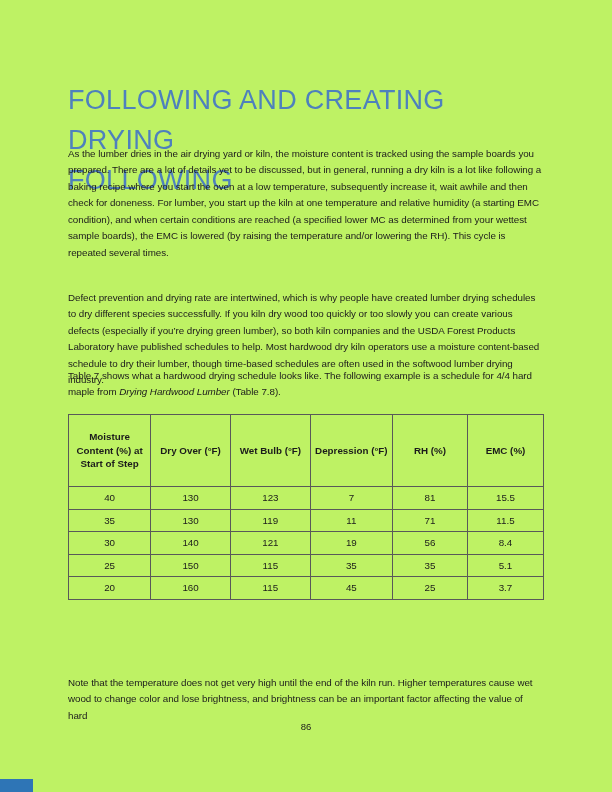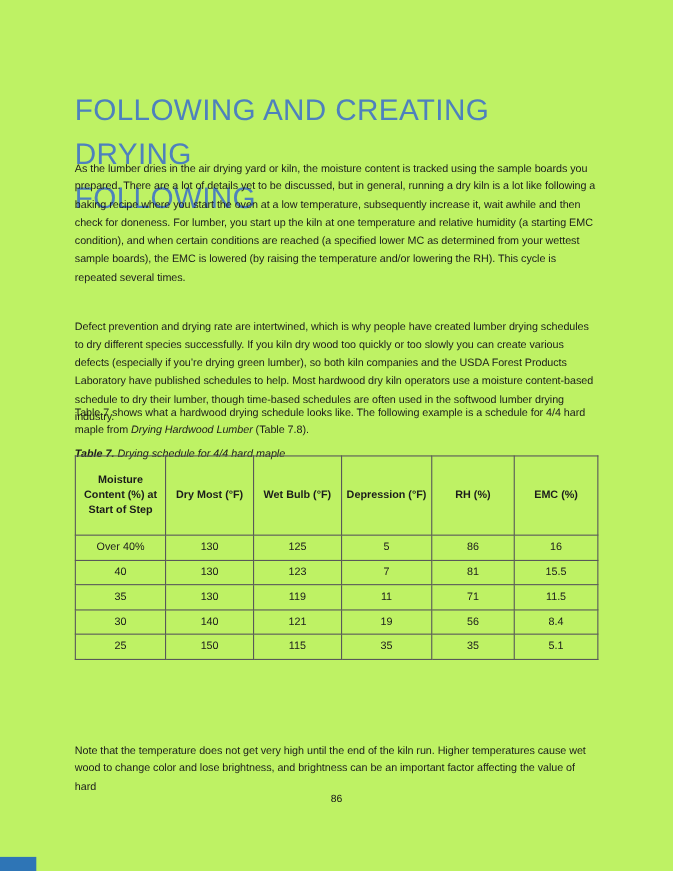--- a/index.html
+++ b/index.html
@@ -96,51 +96,42 @@
     <span>FOLLOWING AND CREATING DRYING</span>
     <span>FOLLOWING</span>
   </h1>
 
   <p class="block para p1">As the lumber dries in the air drying yard or kiln, the moisture content is tracked using the sample boards you prepared. There are a lot of details yet to be discussed, but in general, running a dry kiln is a lot like following a baking recipe where you start the oven at a low temperature, subsequently increase it, wait awhile and then check for doneness. For lumber, you start up the kiln at one temperature and relative humidity (a starting EMC condition), and when certain conditions are reached (a specified lower MC as determined from your wettest sample boards), the EMC is lowered (by raising the temperature and/or lowering the RH). This cycle is repeated several times.</p>
 
   <p class="block para p2">Defect prevention and drying rate are intertwined, which is why people have created lumber drying schedules to dry different species successfully. If you kiln dry wood too quickly or too slowly you can create various defects (especially if you’re drying green lumber), so both kiln companies and the USDA Forest Products Laboratory have published schedules to help. Most hardwood dry kiln operators use a moisture content-based schedule to dry their lumber, though time-based schedules are often used in the softwood lumber drying industry.</p>
 
   <p class="block para p3"><span>Table 7 shows what a hardwood drying schedule looks like. The following example is a schedule for 4/4 hard maple from </span><span class="italic">Drying Hardwood Lumber</span><span> (Table 7.8).</span></p>
 
-  <p class="block caption"><span class="caption-label">Table 7.</span><span> Drying schedule for 4/4 hard maple</span></p>
 
   <div class="block table-wrap">
     <table class="schedule">
       <colgroup>
           <col style="width: 17.3%;">
           <col style="width: 16.8%;">
           <col style="width: 16.8%;">
           <col style="width: 17.3%;">
           <col style="width: 15.8%;">
           <col style="width: 16%;">
         </colgroup>
       <thead>
           <tr>
             <th>Moisture Content (%) at Start of Step</th>
-            <th>Dry Most (°F)</th>
+            <th>Dry Over (°F)</th>
             <th>Wet Bulb (°F)</th>
             <th>Depression (°F)</th>
             <th>RH (%)</th>
             <th>EMC (%)</th>
           </tr>
         </thead>
       <tbody>
-          <tr>
-            <td>Over 40%</td>
-            <td>130</td>
-            <td>125</td>
-            <td>5</td>
-            <td>86</td>
-            <td>16</td>
-          </tr>
           <tr>
             <td>40</td>
             <td>130</td>
             <td>123</td>
             <td>7</td>
             <td>81</td>
             <td>15.5</td>
           </tr>
           <tr>
             <td>35</td>
@@ -159,20 +150,28 @@
             <td>8.4</td>
           </tr>
           <tr>
             <td>25</td>
             <td>150</td>
             <td>115</td>
             <td>35</td>
             <td>35</td>
             <td>5.1</td>
           </tr>
+          <tr>
+            <td>20</td>
+            <td>160</td>
+            <td>115</td>
+            <td>45</td>
+            <td>25</td>
+            <td>3.7</td>
+          </tr>
         </tbody>
     </table>
   </div>
 
   <p class="block para note">Note that the temperature does not get very high until the end of the kiln run. Higher temperatures cause wet wood to change color and lose brightness, and brightness can be an important factor affecting the value of hard</p>
 
   <div class="page-number">86</div>
 
   <div class="corner-accent"></div>
 

